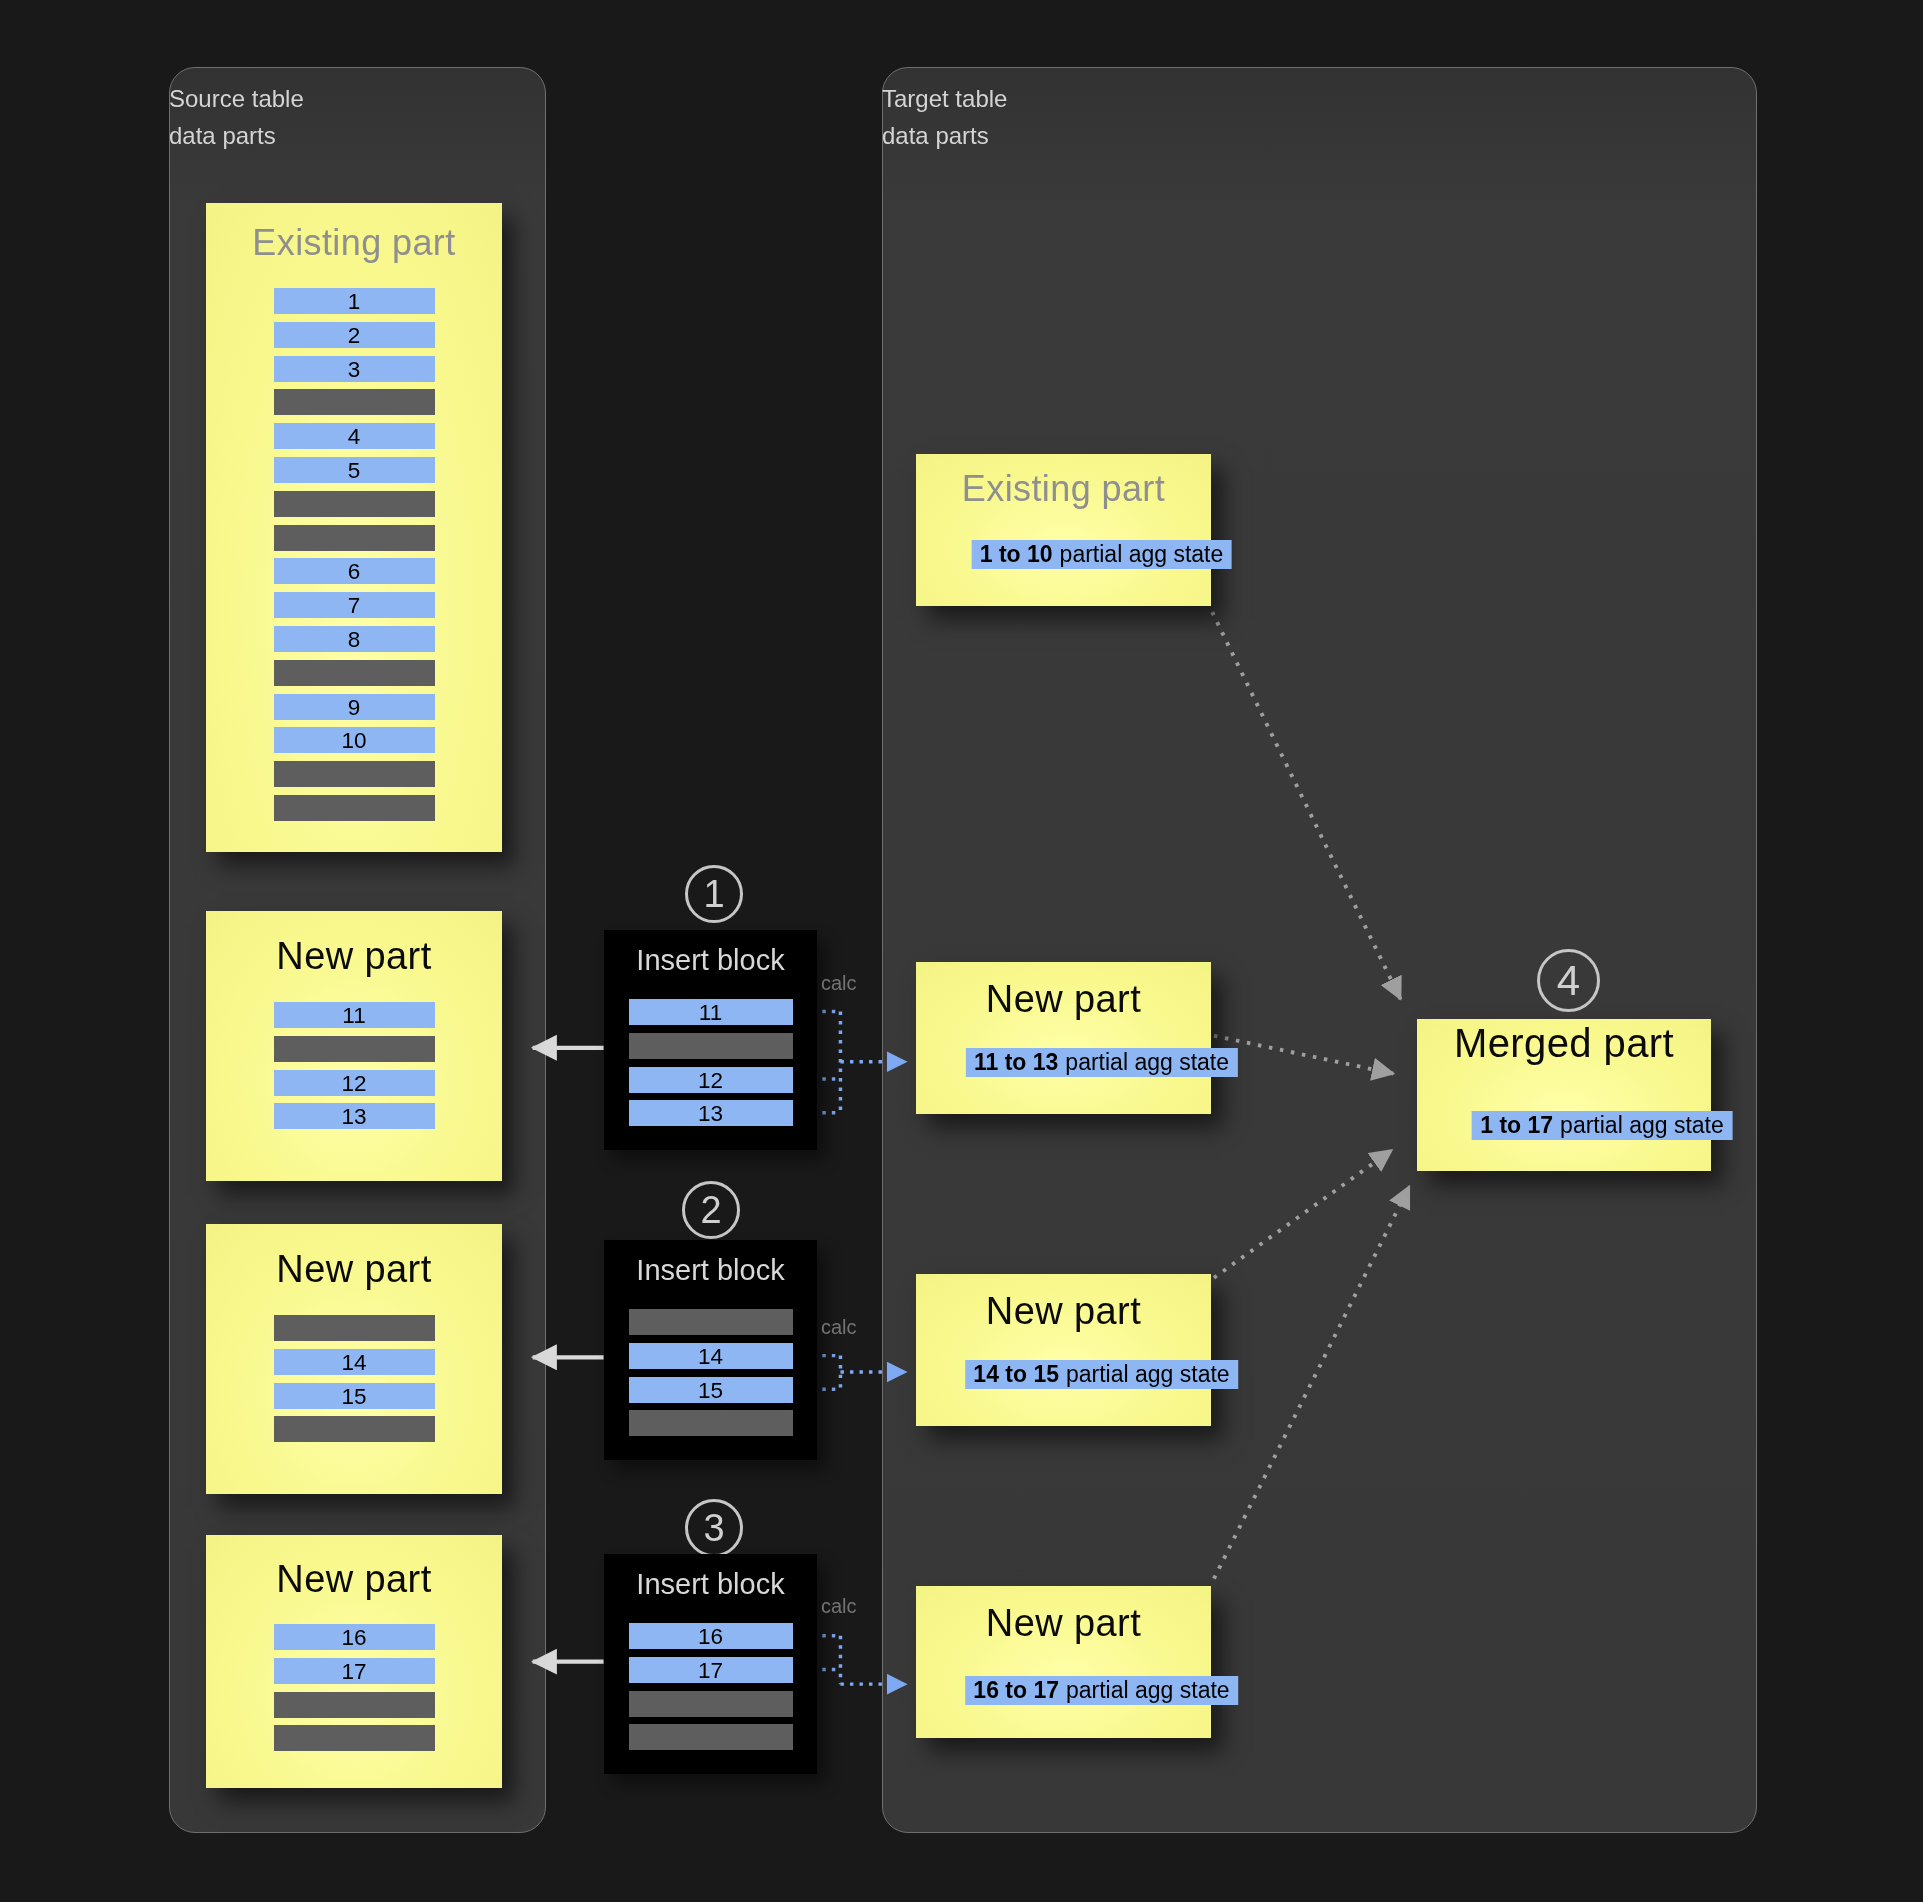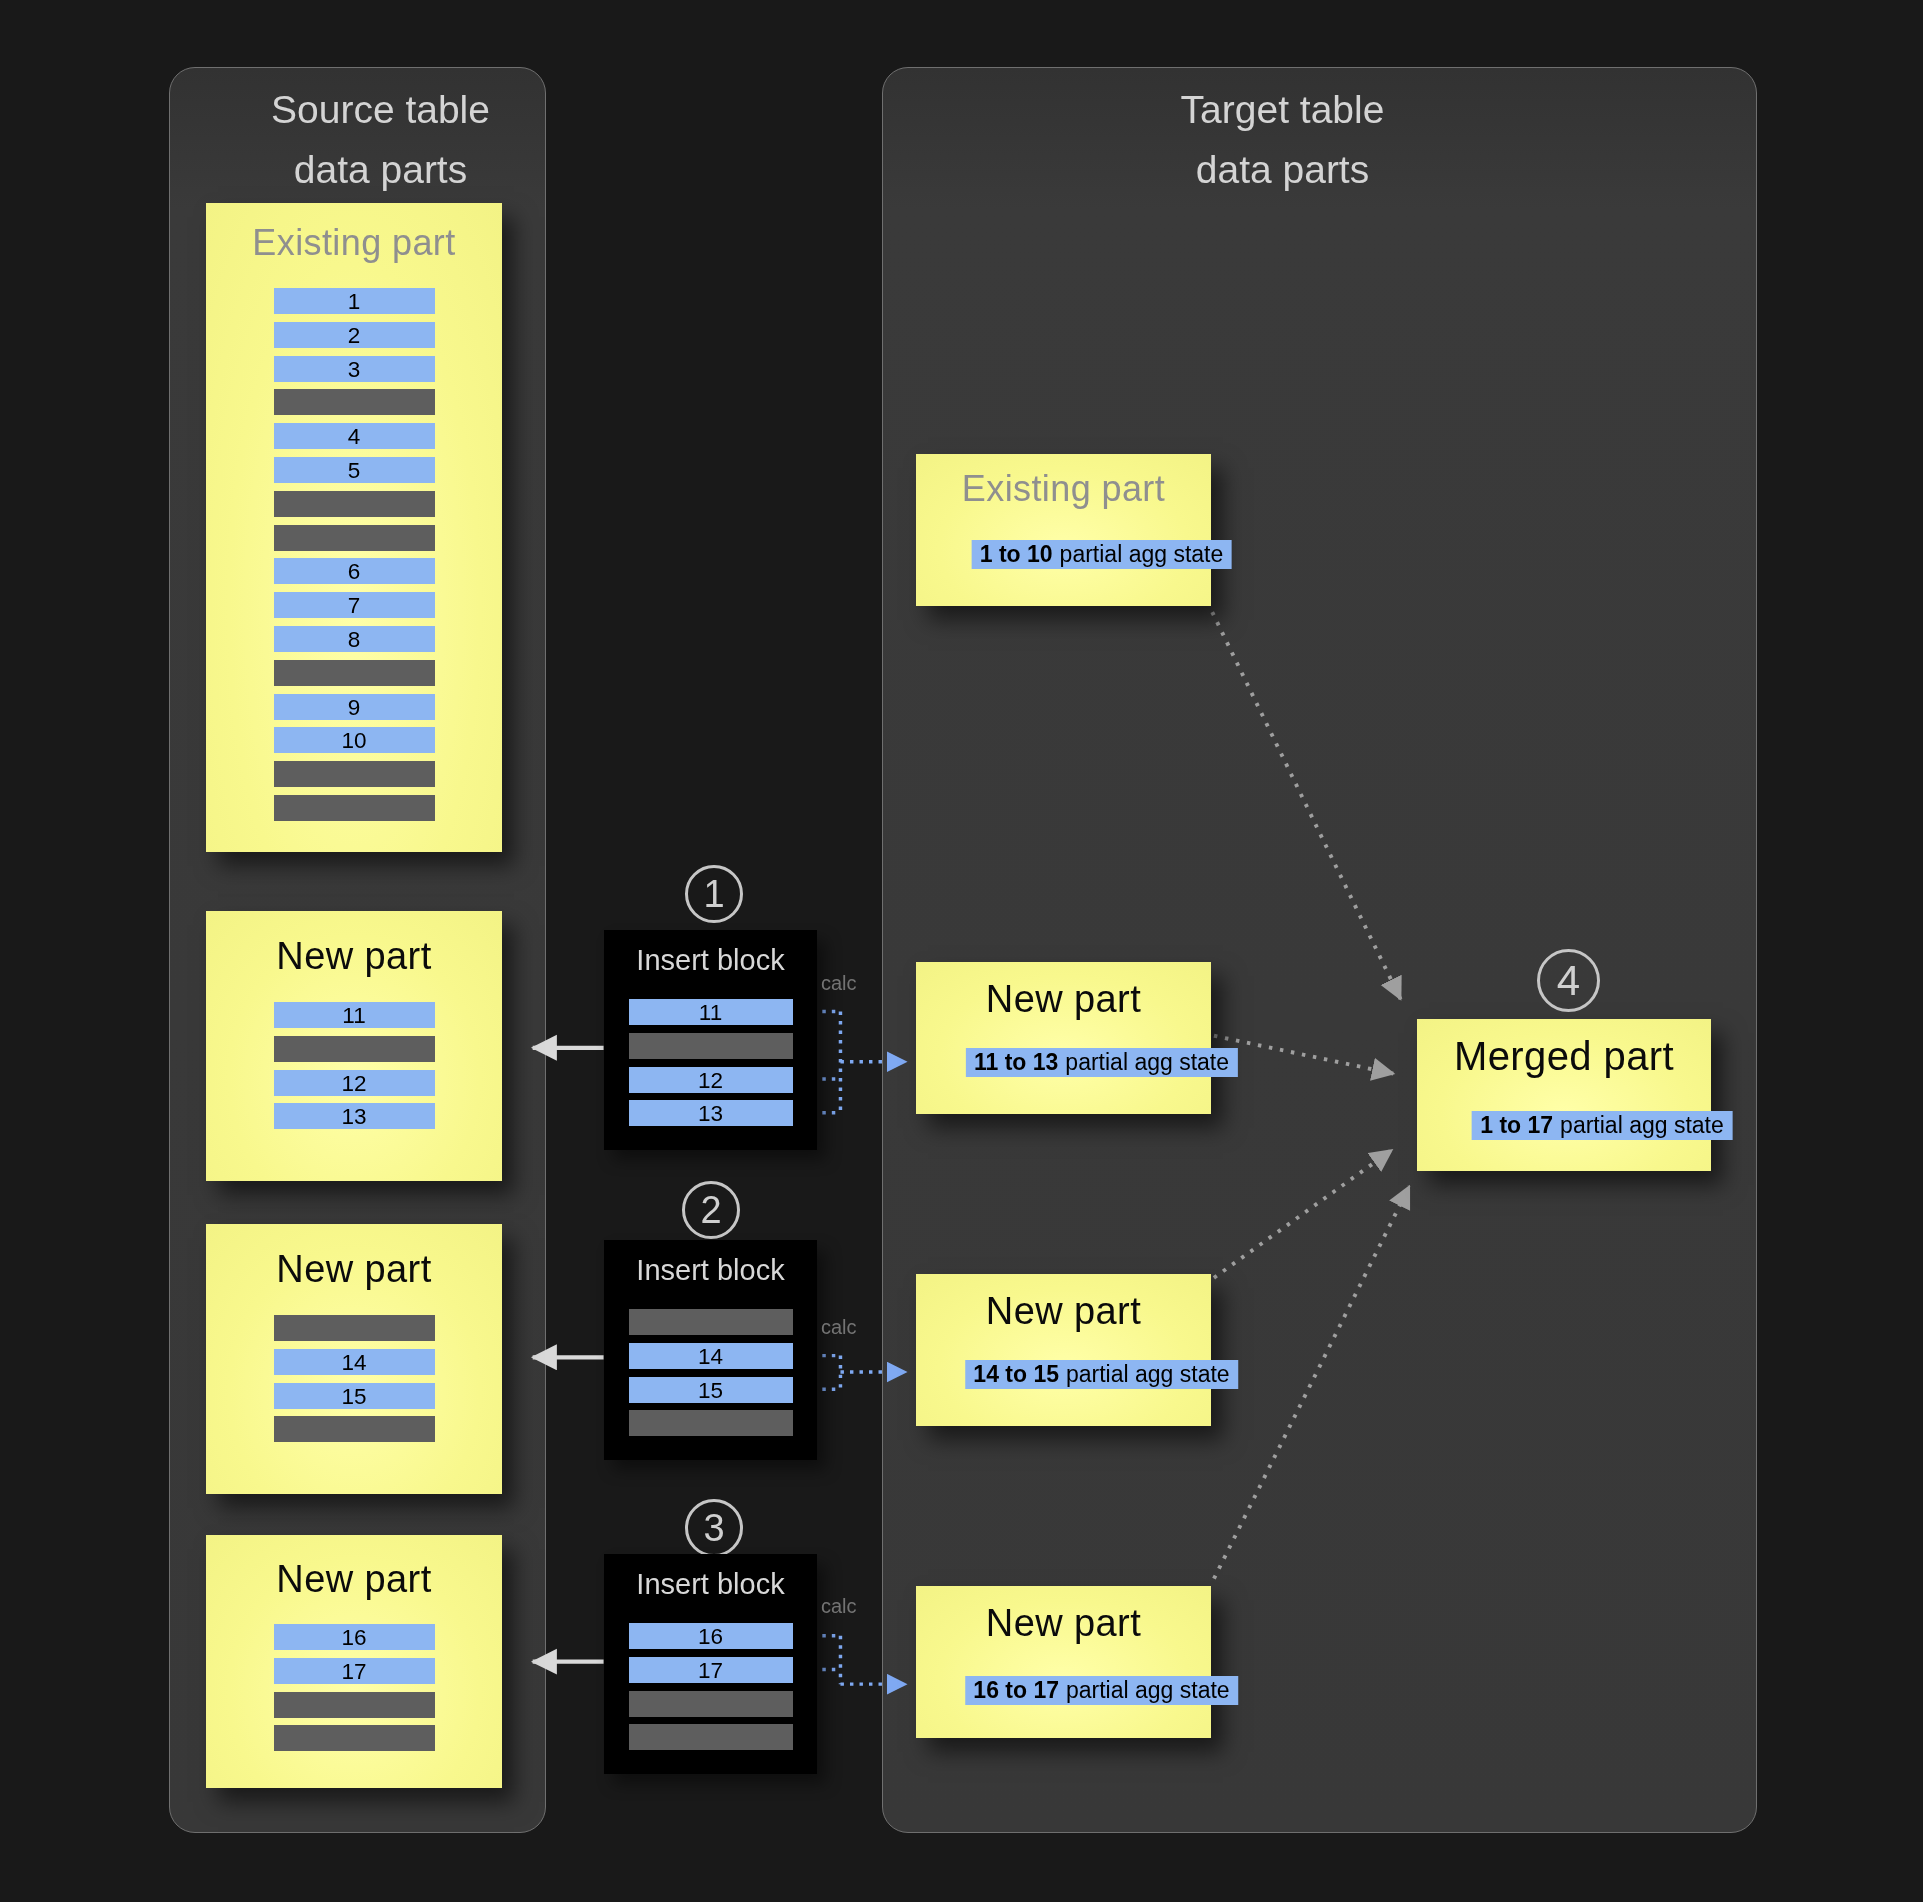--- a/index.html
+++ b/index.html
@@ -2,21 +2,21 @@
 <html style="font-size:14px"><head>
 <meta charset="utf-8">
 <style>
   html,body{margin:0;padding:0;background:#191919;}
   .stage{position:relative;width:1923px;height:1902px;background:#191919;
          font-family:"Liberation Sans",sans-serif;overflow:hidden;}
 
   
   .panel{position:absolute;background:linear-gradient(180deg,#323232 0%,#3a3a3a 8%,#383838 100%);
          border:1.7px solid #6f6f6f;border-radius:26px;}
-  .panel-title{position:absolute;text-align:center;color:#d4d4d4;font-size:39px;line-height:1.55;margin-left:24px;}
+  .panel-title{position:absolute;color:#d4d4d4;font-size:24px;line-height:1.55;}
 
   
   .ybox{position:absolute;background:radial-gradient(ellipse at 50% 62%,#ffffa8 0%,#f8f88d 60%,#f3f385 100%);
         box-shadow:12px 14px 21px rgba(0,0,0,0.55);}
   .ybox-title{text-align:center;font-size:38px;letter-spacing:0.4px;}
   .gray-title{color:#8f8f8f;}
   .black-title{color:#0b0b0b;}
 
   
   .rows{position:absolute;left:0;right:0;display:flex;flex-direction:column;align-items:center;gap:7.8px;}
@@ -219,20 +219,20 @@
 
   <div class="ybox" style="left:916px;top:1586px;width:295px;height:152px;">
     <div class="ybox-title black-title" style="padding-top:15.6px;">New part</div>
     <div class="chip" style="top:90px;">
       <span class="range">16 to 17</span><span class="state">partial agg state</span>
     </div>
   </div>
 
   <div class="circle-num big" style="left:1537px;top:949px;">4</div>
   <div class="ybox" style="left:1417px;top:1019px;width:294px;height:152px;">
-    <div class="ybox-title black-title" style="padding-top:15px;font-size:40px;">Merged part</div>
+    <div class="ybox-title black-title" style="padding-top:2px;font-size:40px;">Merged part</div>
     <div class="chip" style="top:92px;">
       <span class="range">1 to 17</span><span class="state">partial agg state</span>
     </div>
   </div>
 
 </div>
 
 
 </body></html>

